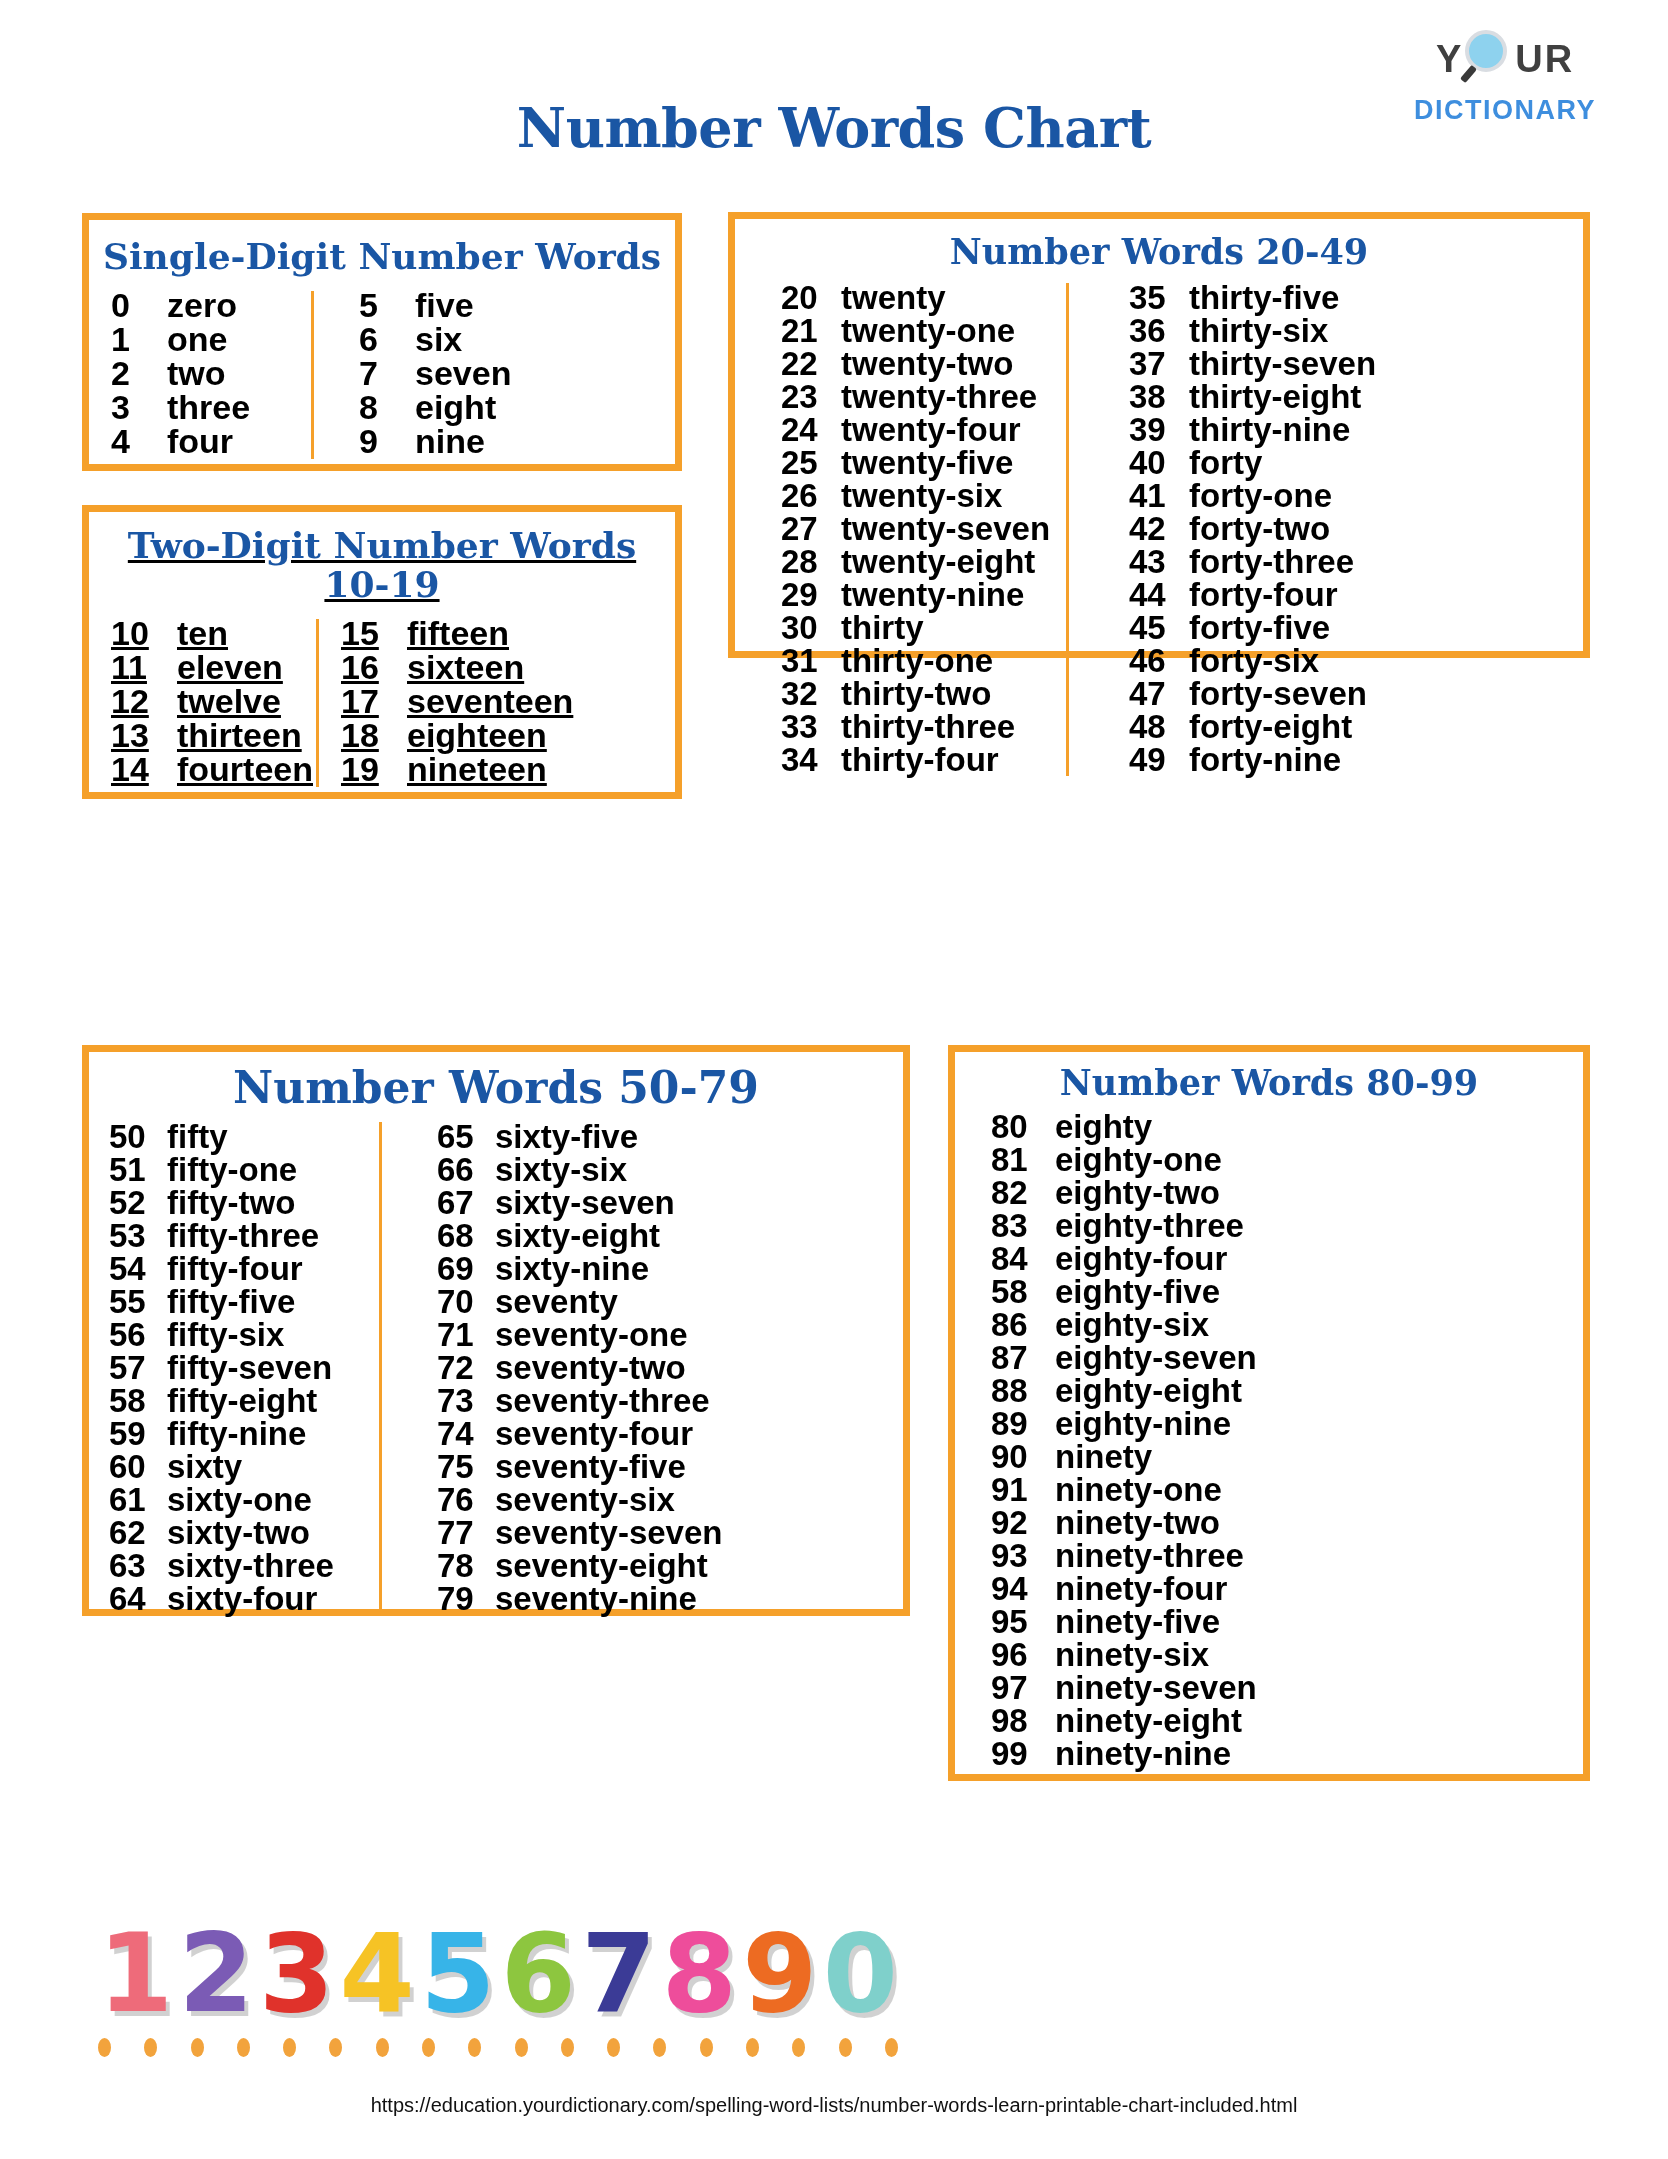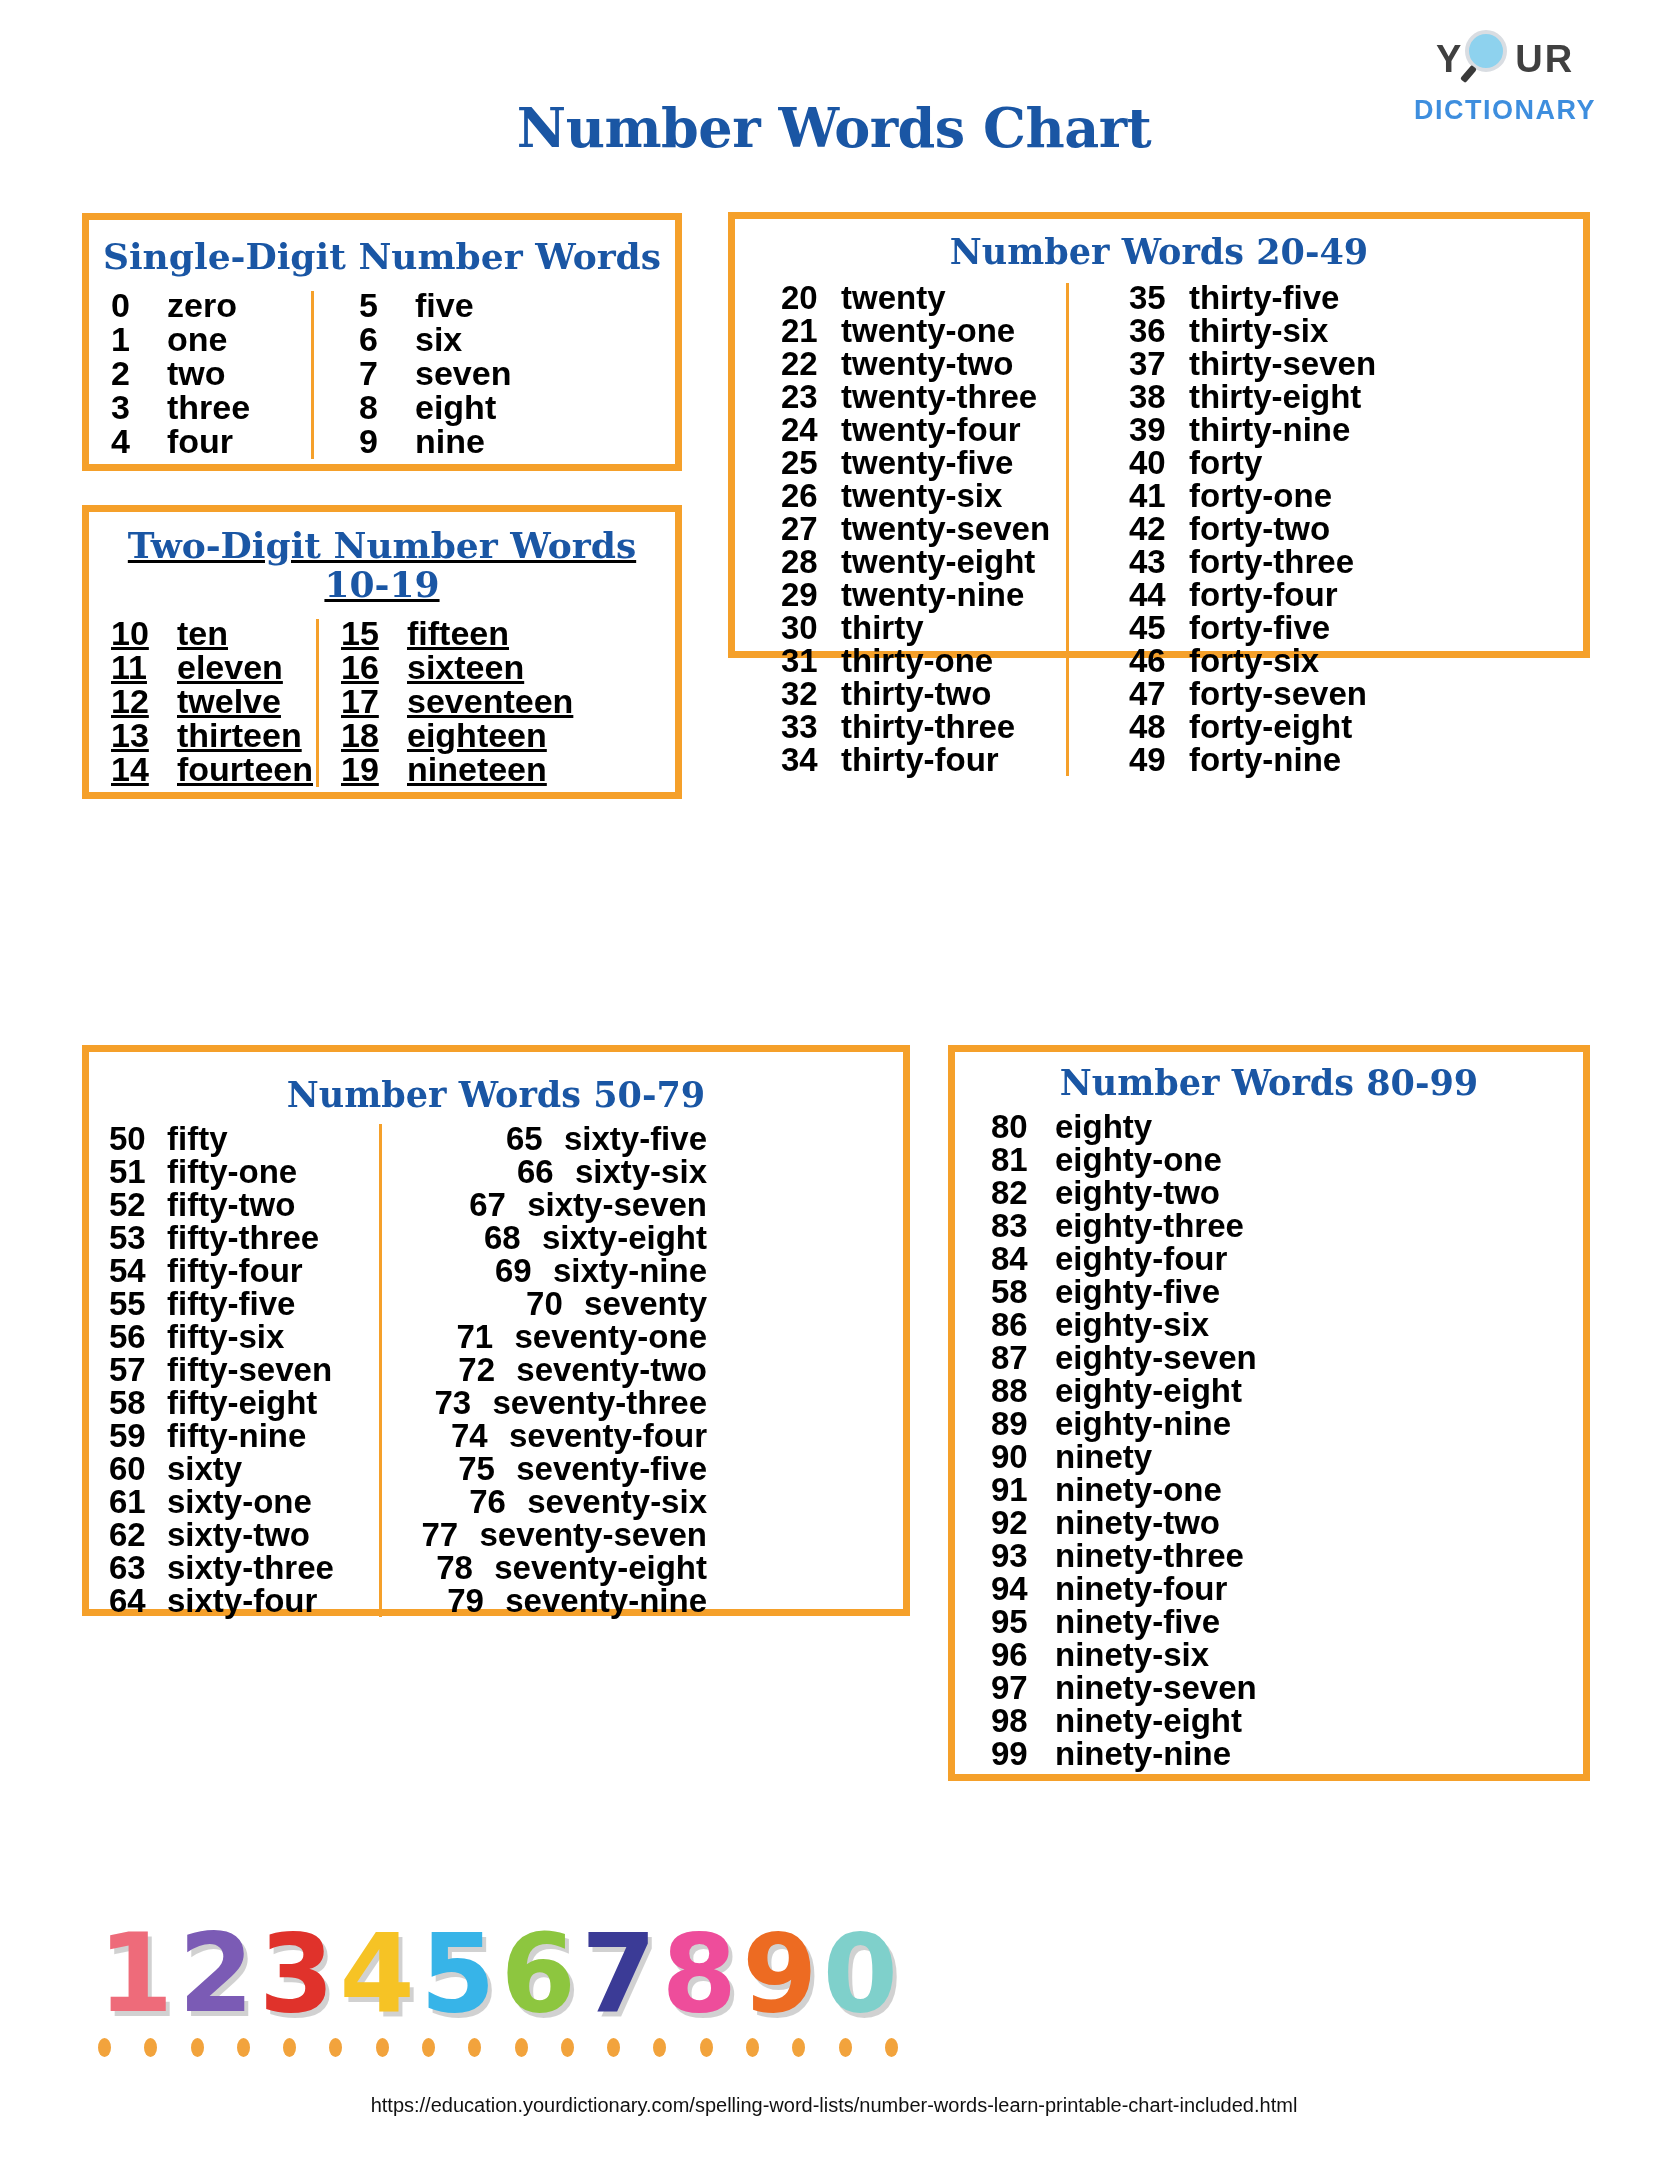--- a/index.html
+++ b/index.html
@@ -153,25 +153,25 @@
   #box-2049 .box-title { font-size: 35px; padding-top: 14px; }
   #box-2049 .cols { margin-top: 10px; padding-left: 46px; }
   #box-2049 .col { width: 285px; }
   #box-2049 .divider { height: 450px; margin-top: 2px; }
   #box-2049 .col.right { padding-left: 60px; }
   #box-2049 .row { font-size: 33px; line-height: 33px; }
   #box-2049 .num { width: 60px; }
 
   
   #box-5079 { left: 82px; top: 1045px; width: 828px; height: 303px; }
-  #box-5079 .box-title { font-size: 35px; padding-top: 24px; }
+  #box-5079 .box-title { font-size: 44px; padding-top: 12px; }
   #box-5079 .cols { margin-top: 8px; padding-left: 20px; }
   #box-5079 .col { width: 270px; }
   #box-5079 .divider { height: 455px; margin-top: 2px; }
-  #box-5079 .col.right { padding-left: 55px; align-items: flex-end; }
+  #box-5079 .col.right { padding-left: 55px; }
   #box-5079 .row { font-size: 33px; line-height: 33px; }
   #box-5079 .num { width: 58px; }
 
   
   #box-8099 { left: 948px; top: 1045px; width: 642px; height: 450px; }
   #box-8099 .box-title { font-size: 35px; padding-top: 12px; }
   #box-8099 .cols { margin-top: 8px; padding-left: 36px; }
   #box-8099 .col { width: 380px; }
   #box-8099 .row { font-size: 33px; line-height: 33px; }
   #box-8099 .num { width: 64px; }

